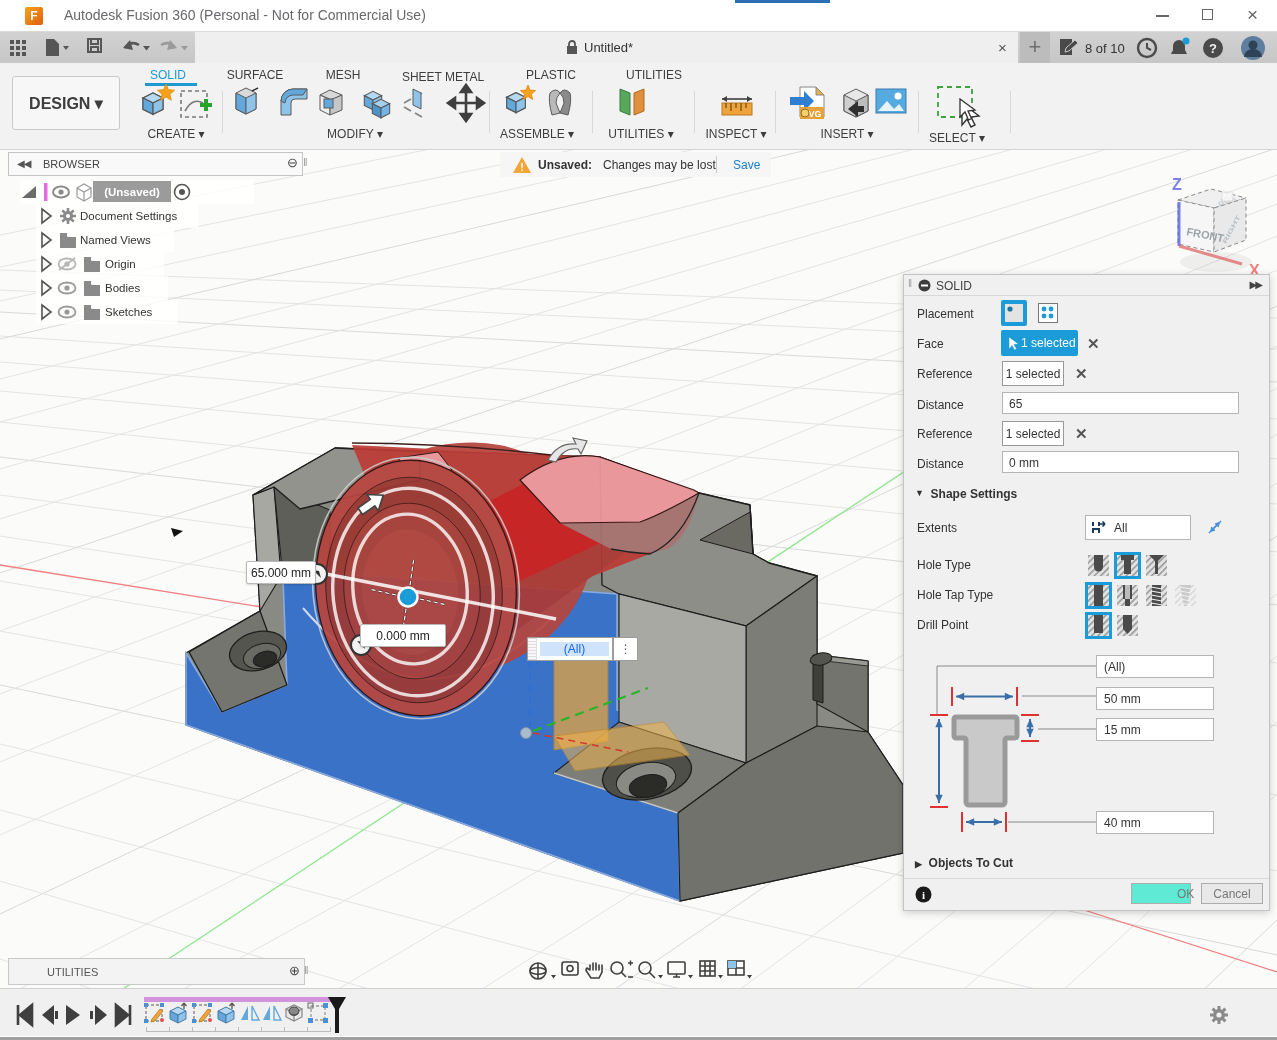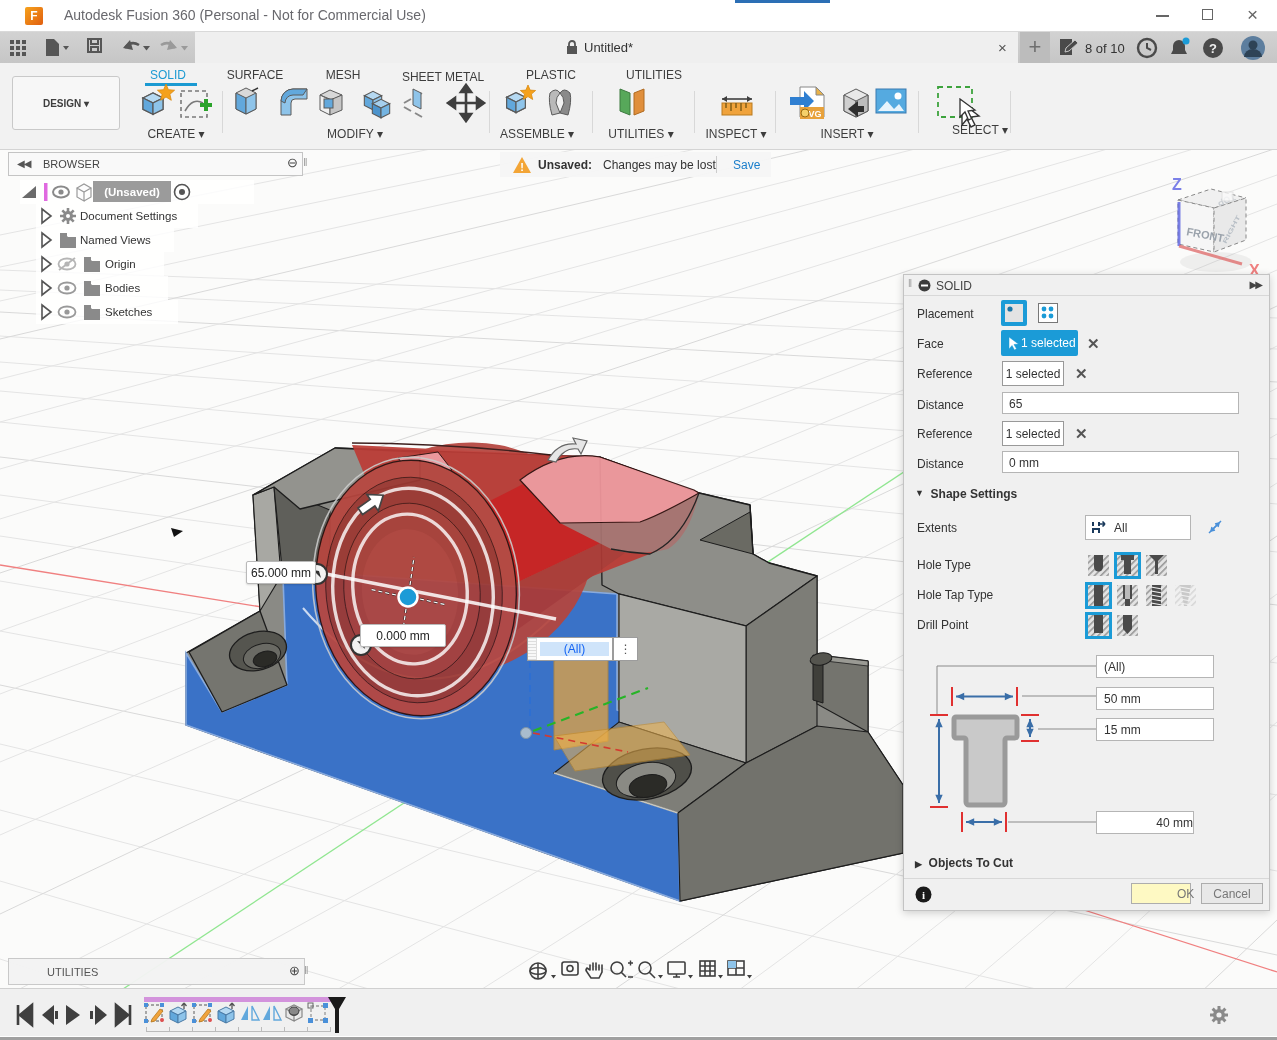--- a/index.html
+++ b/index.html
@@ -203,35 +203,35 @@
       <circle cx="11" cy="11" r="10" fill="#4a4a4a"></circle>
       <text x="11" y="16" font-size="13" fill="#efefef" text-anchor="middle" font-family="Liberation Sans" font-weight="bold">?</text>
     </svg>
  <svg width="26" height="26" style="position:absolute;left:1240px;top:3px;">
       <circle cx="13" cy="13" r="12" fill="#5d7e9e"></circle>
       <circle cx="13" cy="10" r="4.5" fill="#2e4356"></circle>
       <path d="M4,22 a9,8 0 0 1 18,0 z" fill="#2e4356"></path>
     </svg>
 </div>
 <div style="position:absolute;left:0;top:63px;width:1277px;height:87px;background:#f2f2f2;border-bottom:1px solid #d4d4d4;">
-    <div style="position:absolute;left:12px;top:13px;width:108px;height:54px;border:1px solid #c9c9c9;border-radius:3px;background:#f7f7f7;font-size:10px;font-weight:bold;color:#3d3d3d;text-align:center;line-height:54px;">DESIGN ▾</div>
+    <div style="position:absolute;left:12px;top:13px;width:108px;height:54px;border:1px solid #c9c9c9;border-radius:3px;background:#f7f7f7;font-size:16px;font-weight:bold;color:#3d3d3d;text-align:center;line-height:54px;">DESIGN ▾</div>
     <div style="position:absolute;left:168px;top:5px;transform:translateX(-50%);font-size:12px;color:#1b9ad2;white-space:nowrap;">SOLID</div>
     <div style="position:absolute;left:255px;top:5px;transform:translateX(-50%);font-size:12px;color:#3d3d3d;white-space:nowrap;">SURFACE</div>
     <div style="position:absolute;left:343px;top:5px;transform:translateX(-50%);font-size:12px;color:#3d3d3d;white-space:nowrap;">MESH</div>
     <div style="position:absolute;left:443px;top:7px;transform:translateX(-50%);font-size:12px;color:#3d3d3d;white-space:nowrap;">SHEET METAL</div>
     <div style="position:absolute;left:551px;top:5px;transform:translateX(-50%);font-size:12px;color:#3d3d3d;white-space:nowrap;">PLASTIC</div>
     <div style="position:absolute;left:646px;top:5px;transform:translateX(-50%);font-size:12px;color:#3d3d3d;white-space:nowrap;margin-left:8px;">UTILITIES</div>
     <div style="position:absolute;left:145px;top:20px;width:52px;height:3px;background:#1b9ad2;"></div>
     <div style="position:absolute;left:176px;top:64px;transform:translateX(-50%);font-size:12px;color:#3d3d3d;white-space:nowrap;">CREATE ▾</div>
     <div style="position:absolute;left:355px;top:64px;transform:translateX(-50%);font-size:12px;color:#3d3d3d;white-space:nowrap;">MODIFY ▾</div>
     <div style="position:absolute;left:537px;top:64px;transform:translateX(-50%);font-size:12px;color:#3d3d3d;white-space:nowrap;">ASSEMBLE ▾</div>
     <div style="position:absolute;left:641px;top:64px;transform:translateX(-50%);font-size:12px;color:#3d3d3d;white-space:nowrap;">UTILITIES ▾</div>
     <div style="position:absolute;left:736px;top:64px;transform:translateX(-50%);font-size:12px;color:#3d3d3d;white-space:nowrap;">INSPECT ▾</div>
     <div style="position:absolute;left:847px;top:64px;transform:translateX(-50%);font-size:12px;color:#3d3d3d;white-space:nowrap;">INSERT ▾</div>
-    <div style="position:absolute;left:957px;top:60px;transform:translateX(-50%);font-size:12px;color:#3d3d3d;white-space:nowrap;margin-left:23px;">SELECT ▾</div>
+    <div style="position:absolute;left:957px;top:68px;transform:translateX(-50%);font-size:12px;color:#3d3d3d;white-space:nowrap;">SELECT ▾</div>
     <div style="position:absolute;left:222px;top:28px;width:1px;height:42px;background:#d8d8d8;"></div>
     <div style="position:absolute;left:489px;top:28px;width:1px;height:42px;background:#d8d8d8;"></div>
     <div style="position:absolute;left:592px;top:28px;width:1px;height:42px;background:#d8d8d8;"></div>
     <div style="position:absolute;left:694px;top:28px;width:1px;height:42px;background:#d8d8d8;"></div>
     <div style="position:absolute;left:775px;top:28px;width:1px;height:42px;background:#d8d8d8;"></div>
     <div style="position:absolute;left:918px;top:28px;width:1px;height:42px;background:#d8d8d8;"></div>
     <div style="position:absolute;left:1010px;top:28px;width:1px;height:42px;background:#d8d8d8;"></div>
     <svg width="1277" height="87" style="position:absolute;left:0;top:0;">
       <g transform="translate(138,25) scale(1.25)">
         <path d="M4,8 L12,4 L20,8 L12,12 Z" fill="#d8d8d8" stroke="#5a5a5a" stroke-width="1"></path>
@@ -688,24 +688,24 @@
       <path d="M35.0,74.0 L31.3,82.2 L38.7,82.2 Z" fill="#3a6ea8"></path>
       <path d="M35.0,158.0 L38.7,149.8 L31.3,149.8 Z" fill="#3a6ea8"></path>
       <path d="M58,167 v20 M102,167 v20" stroke="#e03030" stroke-width="2"></path>
       <line x1="62" y1="177" x2="98" y2="177" stroke="#3a6ea8" stroke-width="2"></line>
       <path d="M62.0,177.0 L70.2,180.7 L70.2,173.3 Z" fill="#3a6ea8"></path>
       <path d="M98.0,177.0 L89.8,173.3 L89.8,180.7 Z" fill="#3a6ea8"></path>
     </svg>
     <div style="position:absolute;left:192px;width:118px;height:23px;background:#fff;border:1px solid #b5b5b5;line-height:23px;padding-left:7px;top:380px;">(All)</div>
     <div style="position:absolute;left:192px;width:118px;height:23px;background:#fff;border:1px solid #b5b5b5;line-height:23px;padding-left:7px;top:412px;">50 mm</div>
     <div style="position:absolute;left:192px;width:118px;height:23px;background:#fff;border:1px solid #b5b5b5;line-height:23px;padding-left:7px;top:443px;">15 mm</div>
-    <div style="position:absolute;left:192px;width:98px;height:23px;background:#fff;border:1px solid #b5b5b5;line-height:23px;padding-left:7px;top:536px;text-align:right;">40 mm</div>
+    <div style="position:absolute;left:192px;width:118px;height:23px;background:#fff;border:1px solid #b5b5b5;line-height:23px;padding-left:7px;top:536px;">40 mm</div>
     <div style="position:absolute;left:11px;top:581px;font-weight:bold;"><span style="font-size:9px;">▶</span>&nbsp; Objects To Cut</div>
     <div style="position:absolute;left:0;top:603px;width:100%;height:1px;background:#d8d8d8;"></div>
     <svg width="17" height="17" style="position:absolute;left:11px;top:611px;">
       <circle cx="8.5" cy="8.5" r="8" fill="#1a1a1a"></circle>
       <text x="8.5" y="13" font-size="11" font-weight="bold" fill="#fff" text-anchor="middle" font-family="Liberation Serif">i</text>
     </svg>
-    <div style="position:absolute;top:608px;height:21px;background:#fef9c3;border:1px solid #adadad;color:#777;text-align:center;line-height:21px;left:227px;width:60px;padding-left:45px;">OK</div>
+    <div style="position:absolute;top:608px;height:21px;background:#5eead4;border:1px solid #adadad;color:#777;text-align:center;line-height:21px;left:227px;width:60px;padding-left:45px;">OK</div>
     <div style="position:absolute;top:608px;height:21px;background:#e8e8e8;border:1px solid #adadad;color:#777;text-align:center;line-height:21px;left:297px;width:62px;">Cancel</div>
   </div>
 <svg width="20" height="26" style="position:absolute;left:958px;top:98px;">
     <path d="M2,1 l0,18 l5,-5 l3.5,8 l3,-1.5 l-3.5,-7.5 l7,-1 z" fill="#fff" stroke="#333" stroke-width="1.3"></path>
   </svg>
 </body></html>

